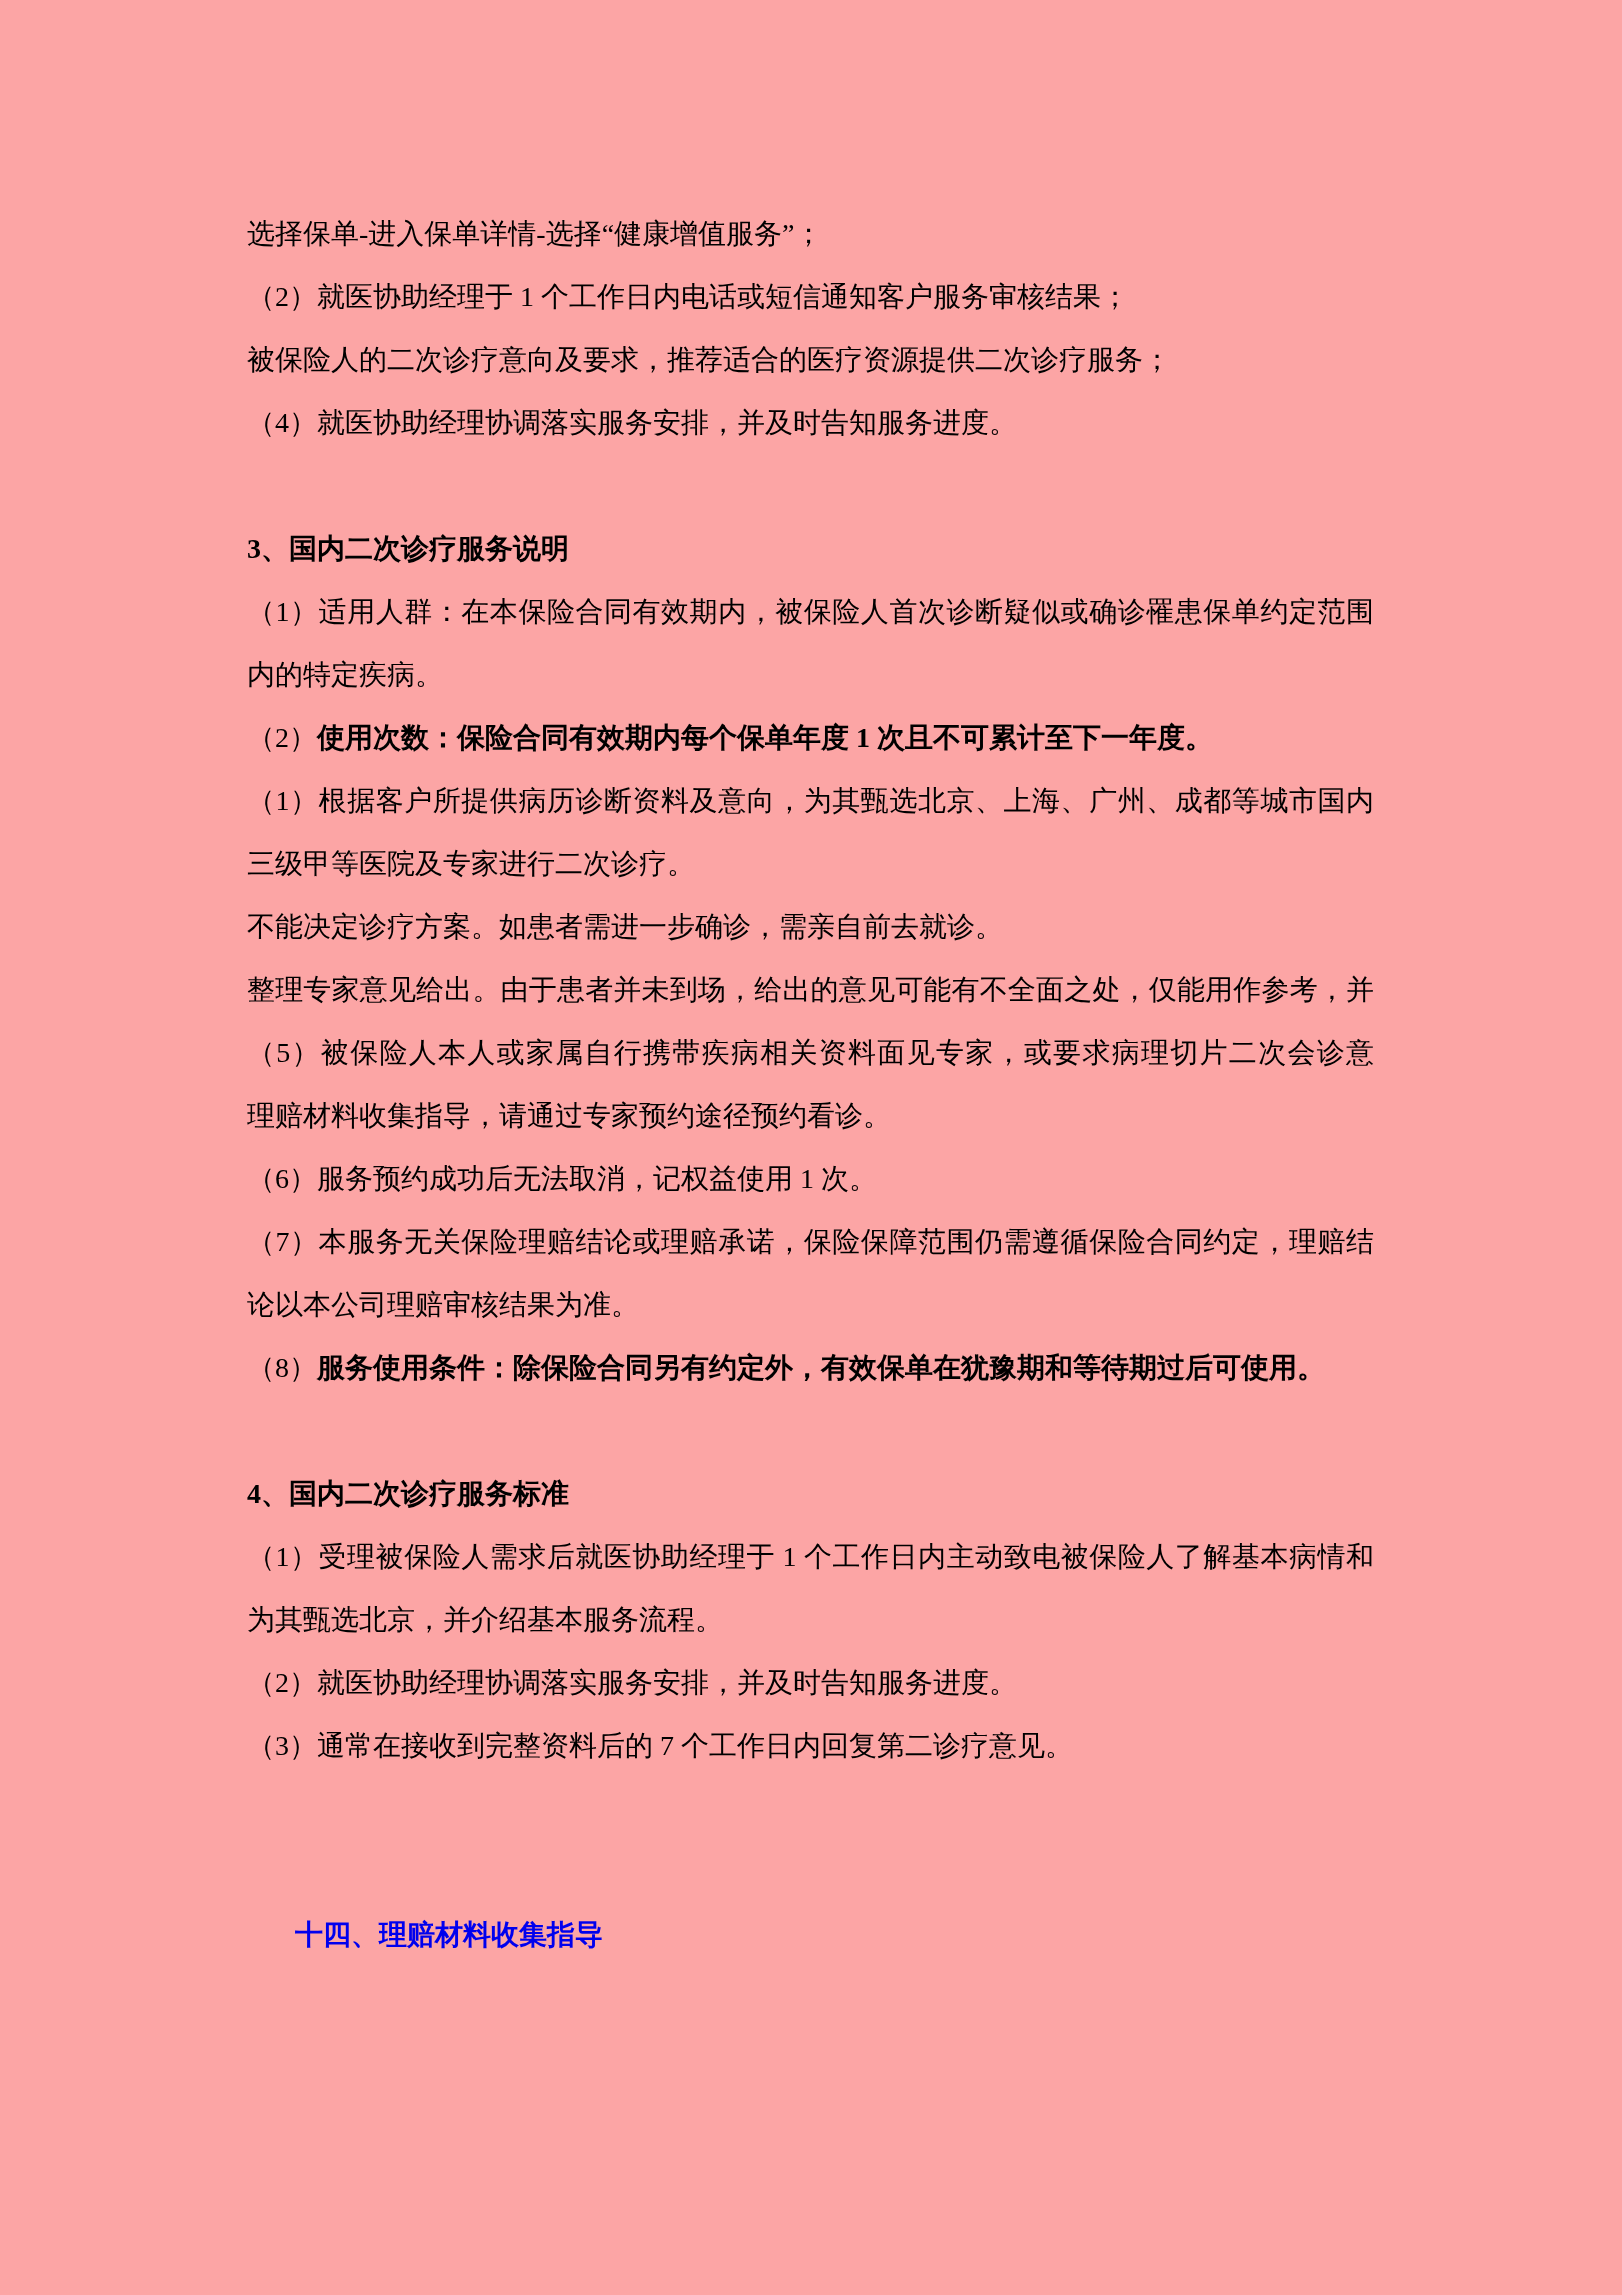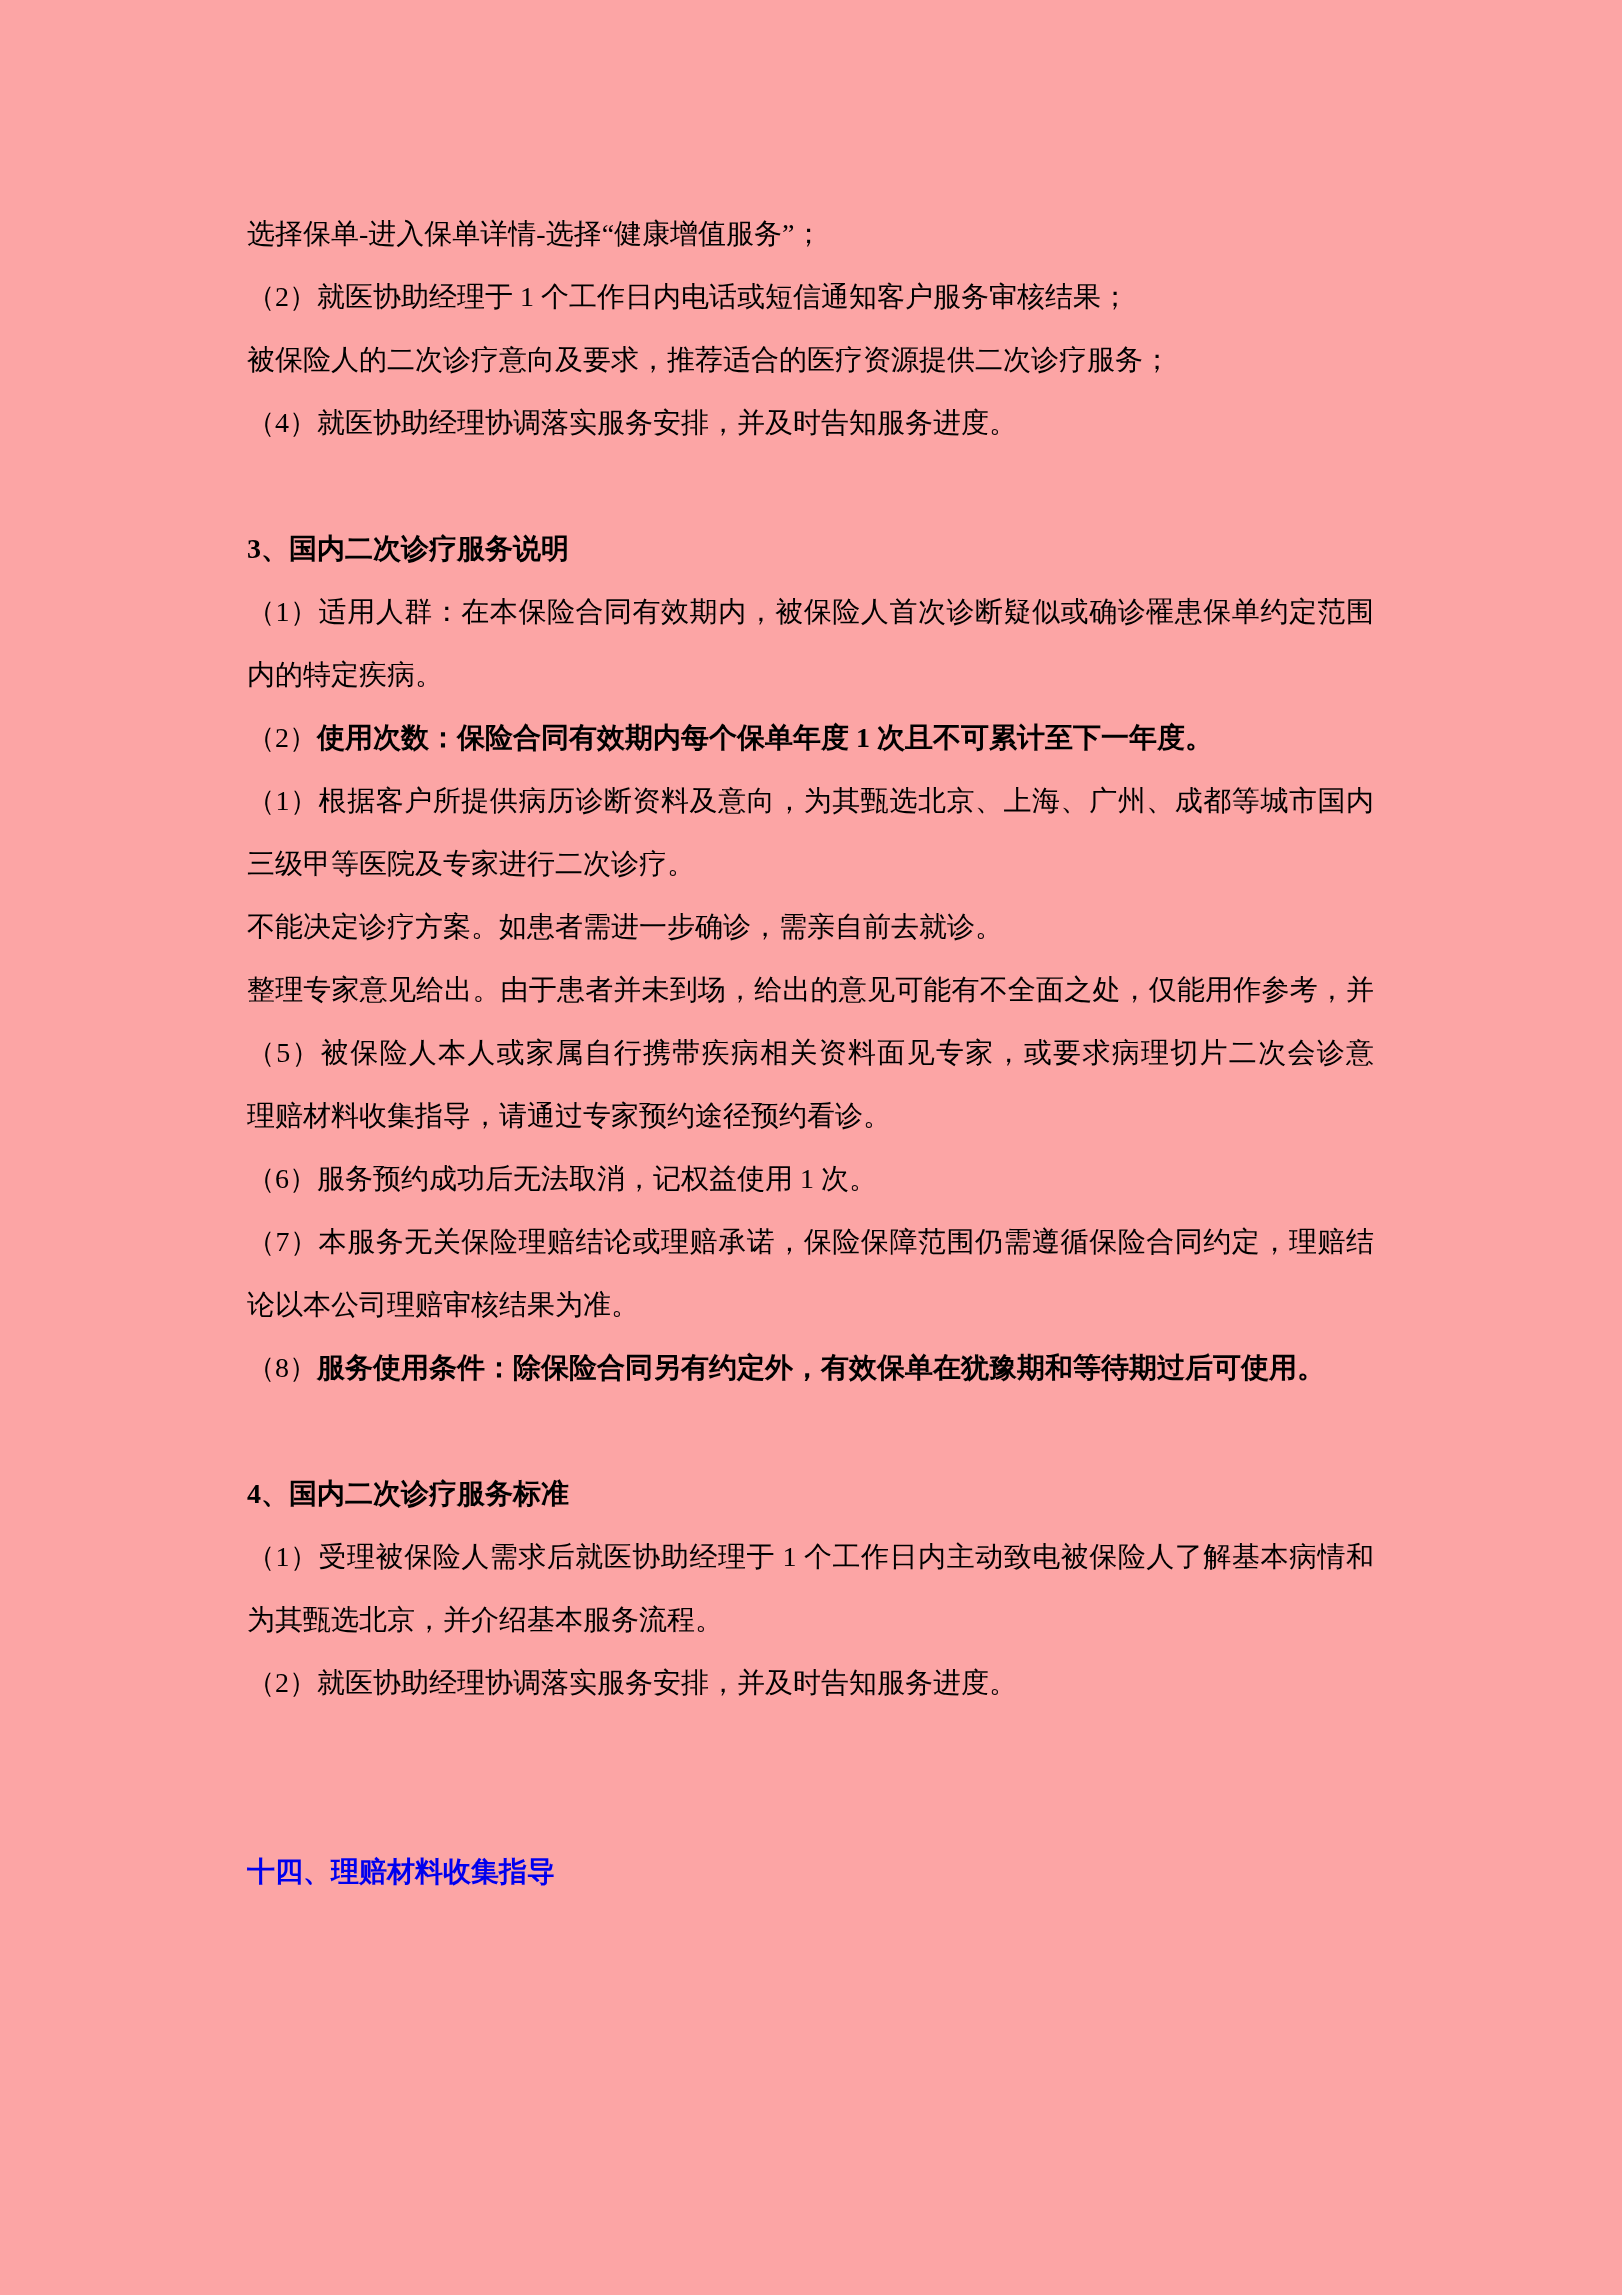--- a/index.html
+++ b/index.html
@@ -65,18 +65,19 @@
       <div class="line body"><span>理赔材料收集指导，请通过专家预约途径预约看诊。</span></div>
       <div class="line body"><span>（6）服务预约成功后无法取消，记权益使用 1 次。</span></div>
       <div class="line body justify"><span>（7）本服务无关保险理赔结论或理赔承诺，保险保障范围仍需遵循保险合同约定，理赔结</span></div>
       <div class="line body"><span>论以本公司理赔审核结果为准。</span></div>
       <div class="line body"><span>（8）</span><span class="b">服务使用条件：除保险合同另有约定外，有效保单在犹豫期和等待期过后可使用。</span></div>
       <div class="line blank"></div>
       <div class="line heading"><span class="b">4、国内二次诊疗服务标准</span></div>
       <div class="line body justify"><span>（1）受理被保险人需求后就医协助经理于 1 个工作日内主动致电被保险人了解基本病情和</span></div>
       <div class="line body"><span>为其甄选北京，并介绍基本服务流程。</span></div>
       <div class="line body"><span>（2）就医协助经理协调落实服务安排，并及时告知服务进度。</span></div>
+      <div class="line body"><span>（3）通常在接收到完整资料后的 7 个工作日内回复第二诊疗意见。</span></div>
       <div class="line blank"></div>
       <div class="line blank"></div>
-      <div class="line heading-accent" style="color: rgb(0, 0, 238);"><span class="b">十四、理赔材料收集指导</span></div>
+      <div class="line heading-accent" style="color: rgb(0, 0, 238); margin-left: 48px;"><span class="b">十四、理赔材料收集指导</span></div>
     </div>
 </div>
 
 
 </body></html>

